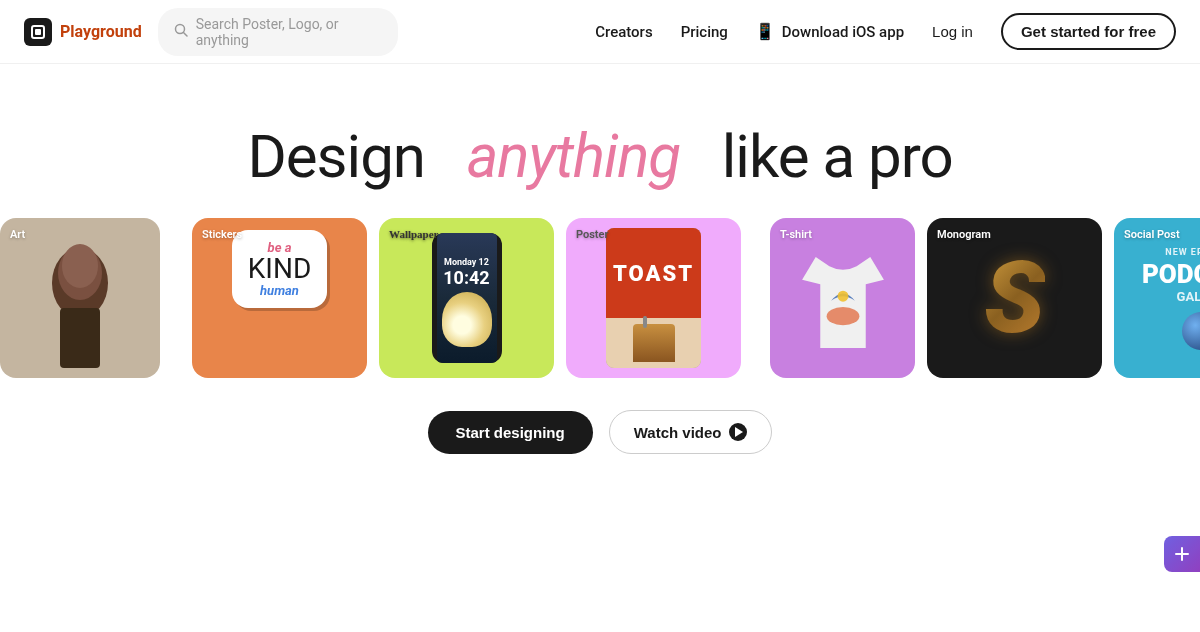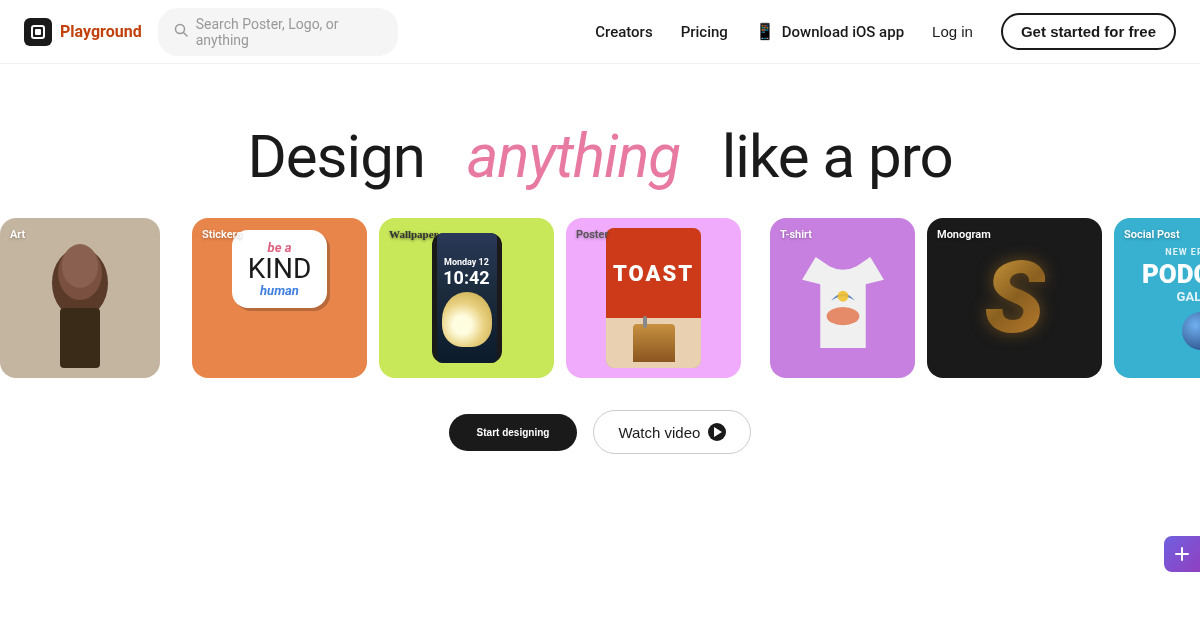--- a/index.html
+++ b/index.html
@@ -355,33 +355,33 @@
     .cta-row {
       display: flex;
       align-items: center;
       gap: 16px;
       margin-top: 32px;
     }
 
     .btn-start {
       background: #1a1a1a;
       color: #ffffff;
-      font-size: 10px;
+      font-size: 15px;
       font-weight: 600;
       border: none;
       border-radius: 24px;
       padding: 13px 28px;
       cursor: pointer;
     }
 
     .btn-watch {
       background: #ffffff;
       color: #1a1a1a;
       font-size: 15px;
-      font-weight: 400;
+      font-weight: 700;
       border: 1.5px solid #cccccc;
       border-radius: 24px;
       padding: 12px 24px;
       cursor: pointer;
       display: flex;
       align-items: center;
       gap: 8px;
     }
 
     .play-icon {

